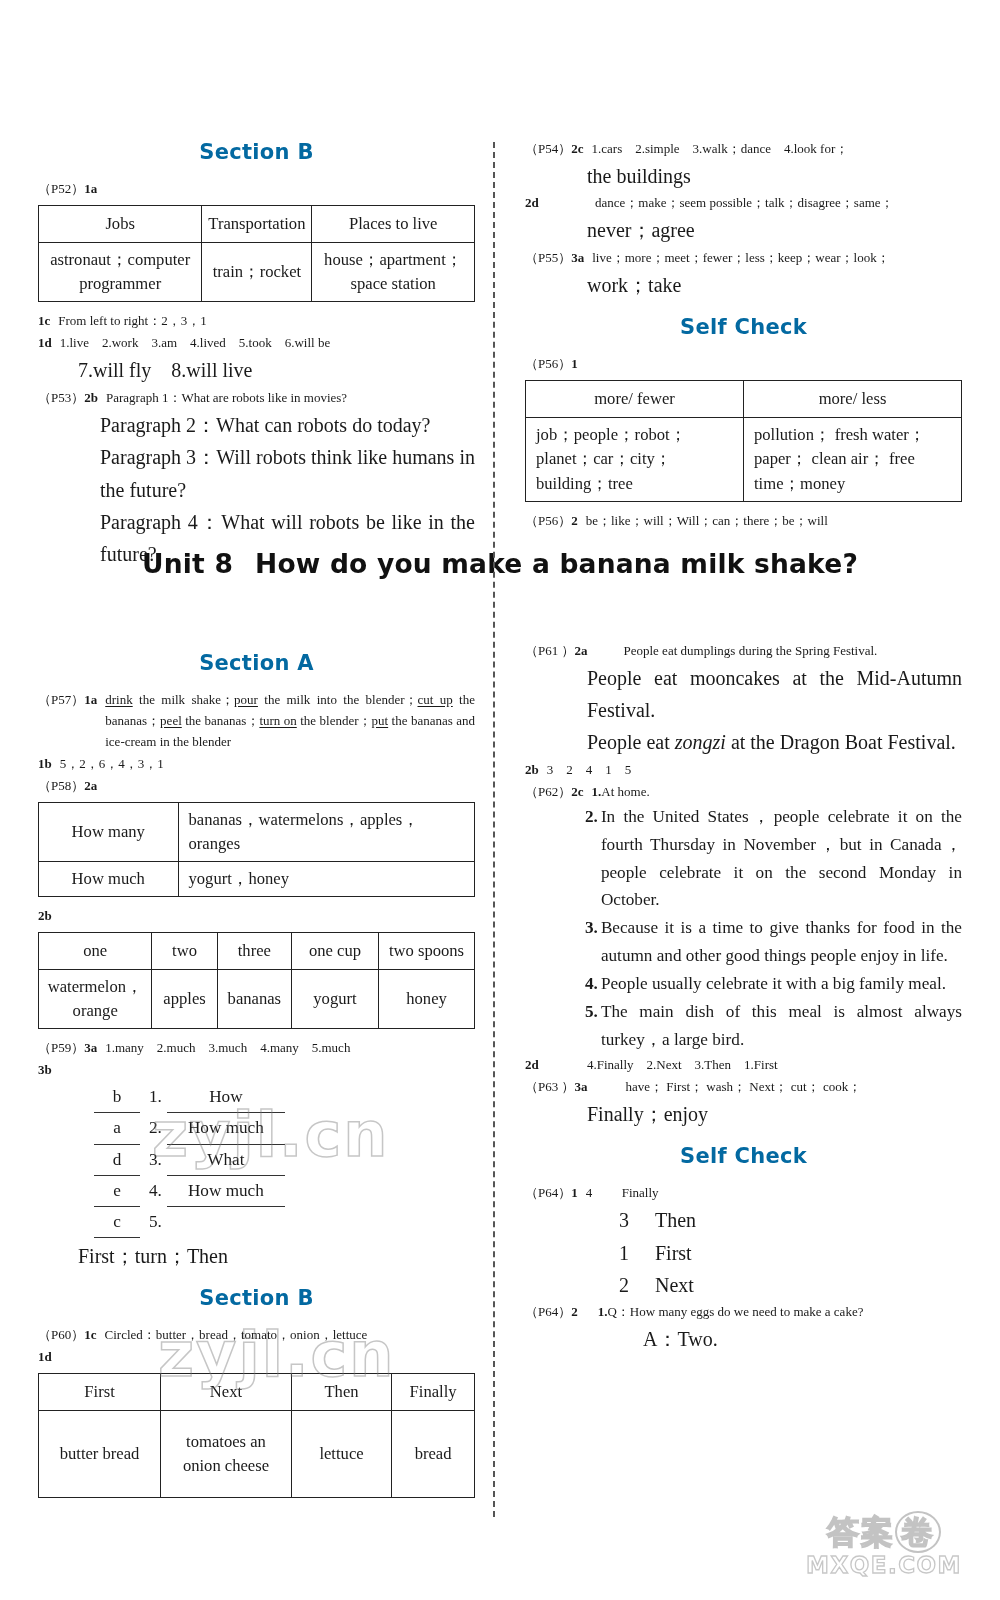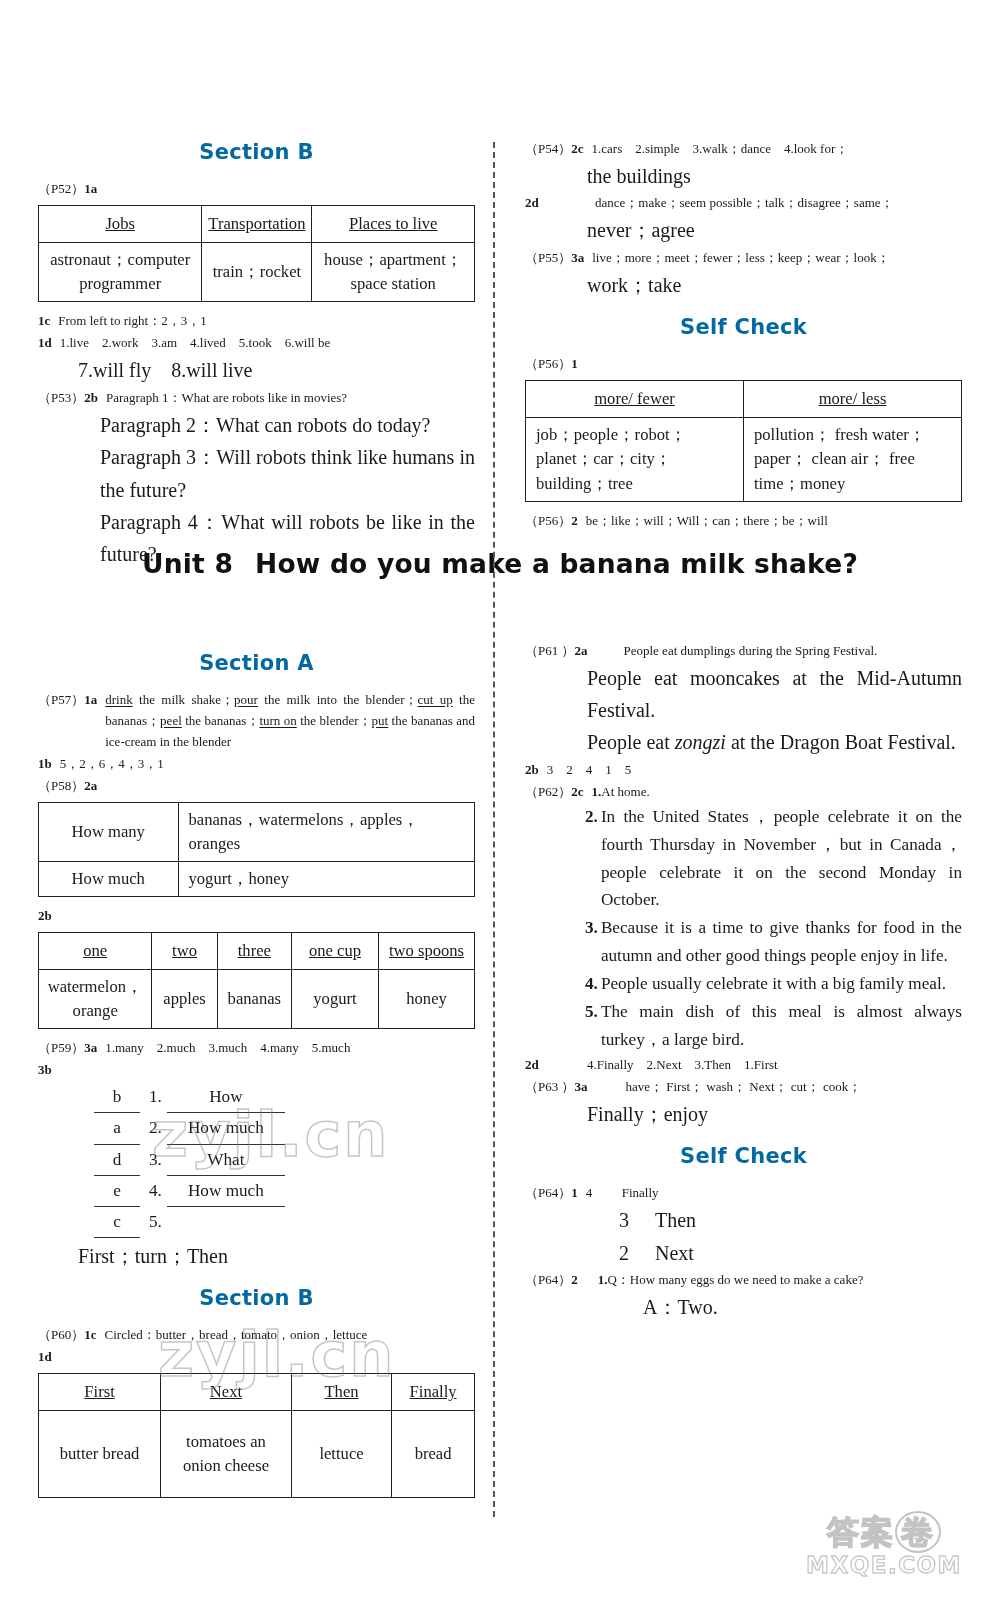--- a/index.html
+++ b/index.html
@@ -152,21 +152,21 @@
     line-height: 1.45;
   }
   table.grid th,
   table.grid td {
     border: 1.6px solid #222;
     padding: 5px 6px;
     text-align: center;
     font-weight: normal;
     vertical-align: middle;
   }
-  table.grid th { padding: 6px; text-decoration: underline; }
+  table.grid th { padding: 6px; }
   table.grid.left-cells td.lc { text-align: left; padding-left: 10px; }
 
   
   .match-list { margin: 2px 0 2px 56px; }
   .match-row {
     display: flex;
     align-items: baseline;
     font-size: 17.2px;
     line-height: 1.75;
   }
@@ -512,20 +512,23 @@
       <div class="section-head">Self Check</div>
 
       <div class="entry">
         <span class="tag"><span class="paren">（P64）</span><span class="pg">1</span></span>
         <span class="body-text nojust"><span style="display:inline-block;width:36px">4</span><span>Finally</span></span>
       </div>
       <div class="cont" style="margin-left:94px">
         <span style="display:inline-block;width:36px">3</span><span>Then</span>
       </div>
       <div class="cont" style="margin-left:94px">
+        <span style="display:inline-block;width:36px">1</span><span>First</span>
+      </div>
+      <div class="cont" style="margin-left:94px">
         <span style="display:inline-block;width:36px">2</span><span>Next</span>
       </div>
 
       <div class="entry">
         <span class="tag"><span class="paren">（P64）</span><span class="pg">2</span></span>
         <span class="body-text" style="padding-left:12px"><span class="num">1.</span><span>Q：How many eggs do we need to make a cake?</span></span>
       </div>
       <div class="cont indent-3" style="margin-left:118px">A：Two.</div>
 
     </div>

